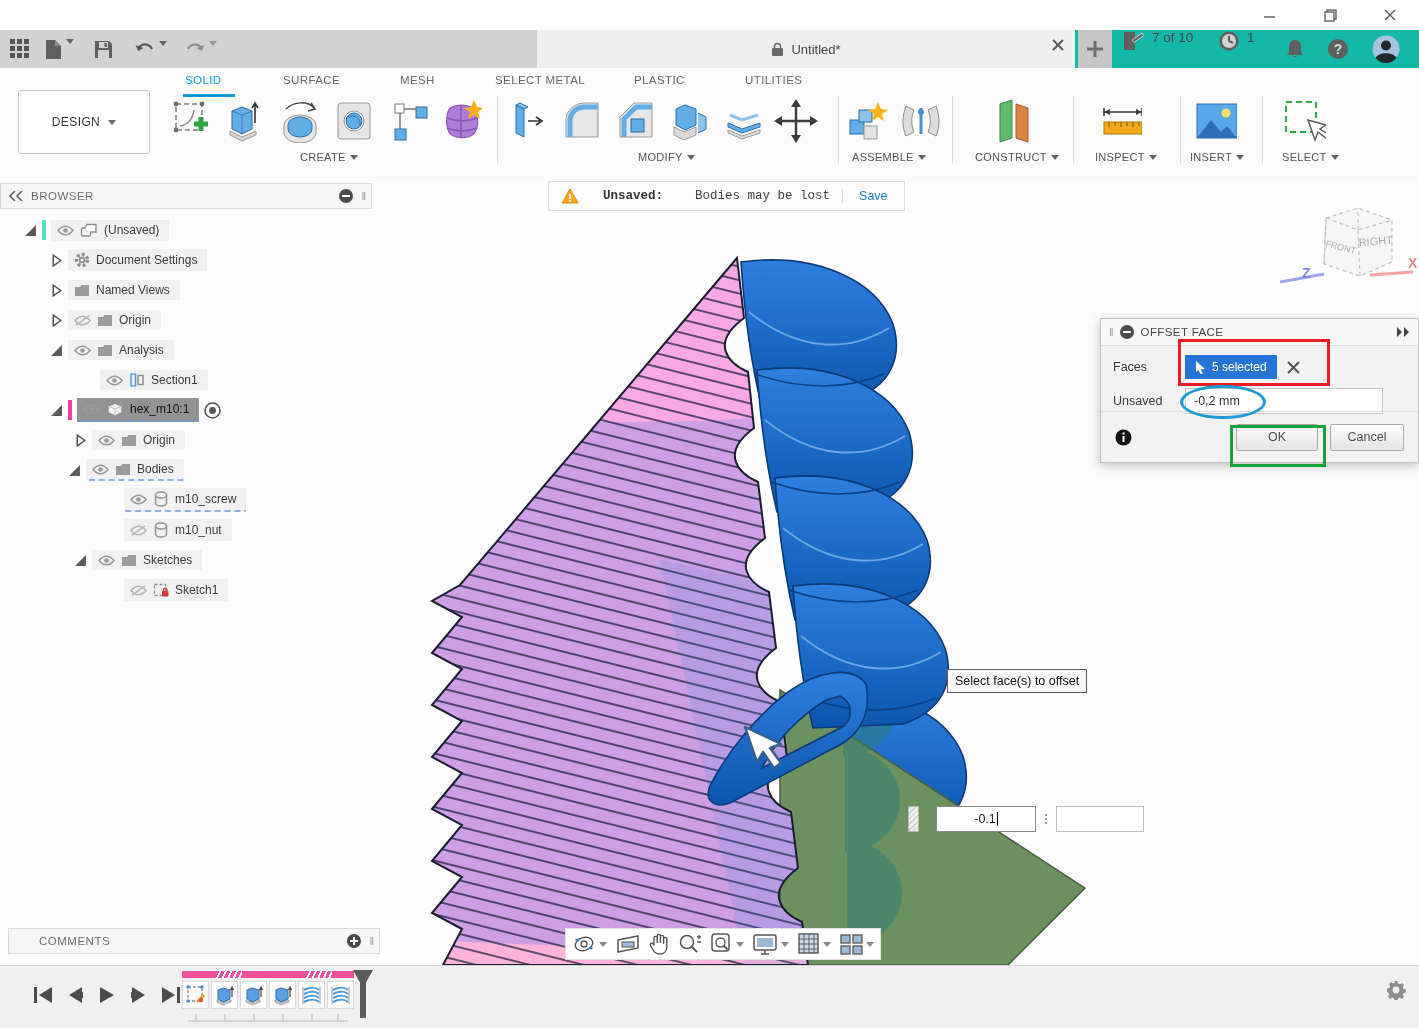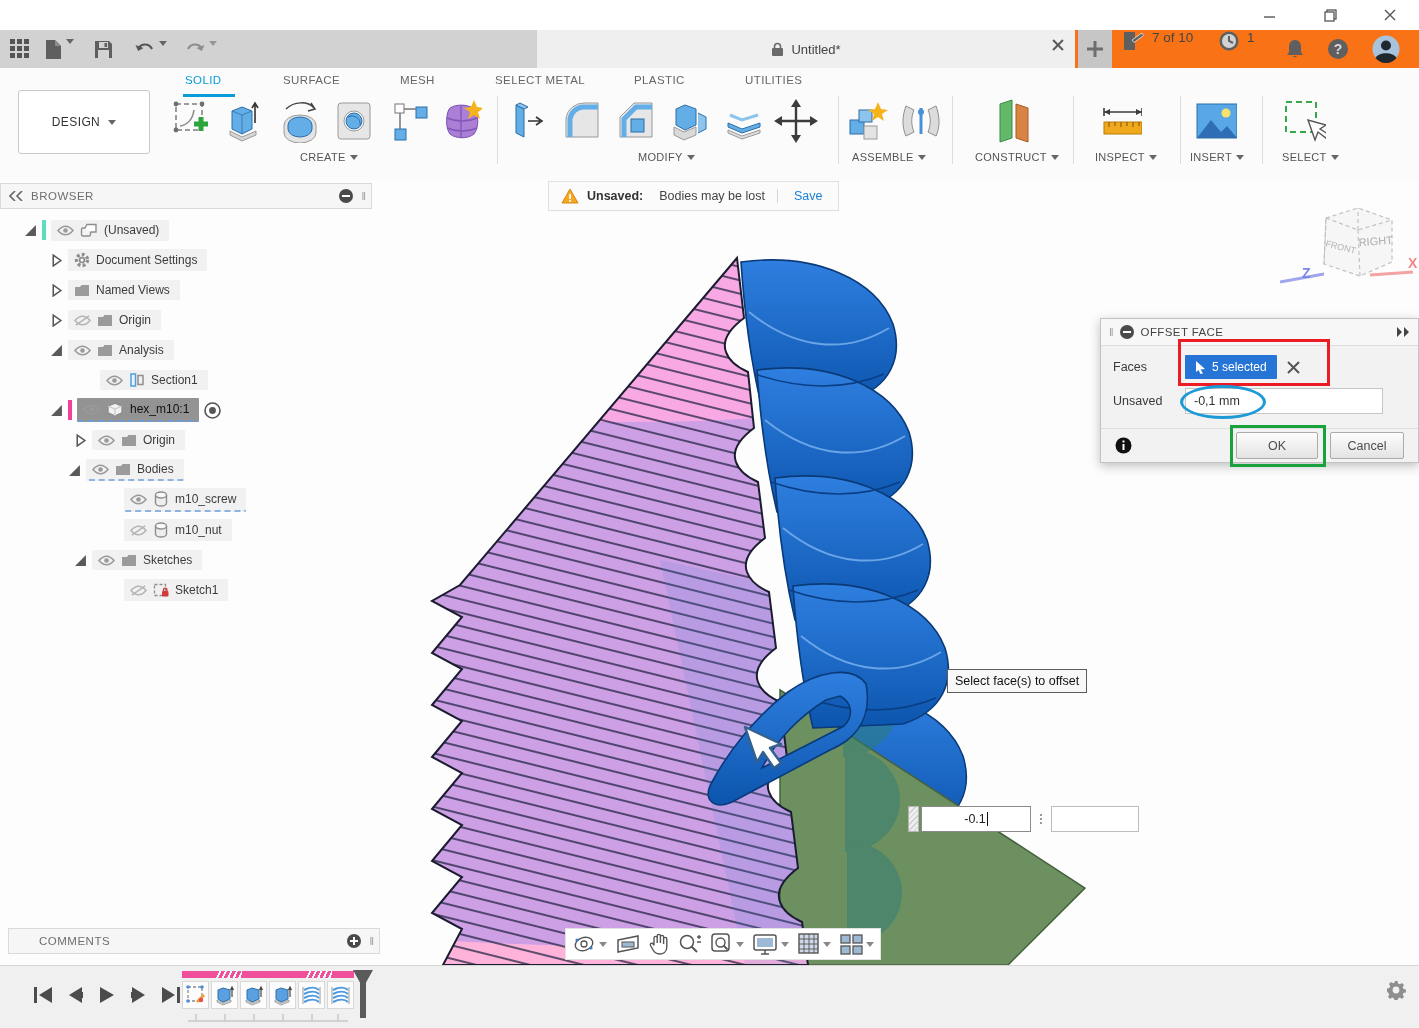--- a/index.html
+++ b/index.html
@@ -4,21 +4,21 @@
 <style>
   html,body{margin:0;padding:0;background:#fff;}
   #app{position:relative;width:1419px;height:1028px;font-family:"Liberation Sans",sans-serif;
        font-size:12px;color:#333;overflow:hidden;background:#fff;user-select:none;}
   .abs{position:absolute;}
   .flex{display:flex;align-items:flex-start;}
   
   #winbar{left:0;top:0;width:1419px;height:30px;background:#fff;}
   .winctl{width:30px;height:22px;top:4px;display:flex;align-items:center;justify-content:center;color:#555;}
   
-  #appbar{left:0;top:30px;width:1419px;height:38px;background:#f97316;}
+  #appbar{left:0;top:30px;width:1419px;height:38px;background:#14b8a6;}
   #quickstrip{left:0;top:0;width:537px;height:38px;background:#d2d2d2;display:flex;align-items:center;gap:14px;padding-left:10px;box-sizing:border-box;}
   #doc-tab{left:537px;top:0;width:538px;height:38px;background:#efefef;display:flex;align-items:center;justify-content:center;gap:7px;font-size:13px;color:#444;}
   #tab-close{left:1048px;top:9px;width:20px;height:20px;}
   #newtab{left:1078px;top:0;width:34px;height:38px;background:#c6c6c6;display:flex;align-items:center;justify-content:center;}
   .caret{width:0;height:0;border-left:4px solid transparent;border-right:4px solid transparent;border-top:5px solid #666;display:inline-block;}
   .caret.light{border-top-color:#888;}
   .xmark{position:relative;width:12px;height:12px;}
   .xmark:before,.xmark:after{content:"";position:absolute;left:5px;top:-1px;width:2px;height:14px;background:#5a5a5a;}
   .xmark:before{transform:rotate(45deg);} .xmark:after{transform:rotate(-45deg);}
   
@@ -28,40 +28,40 @@
   #tab-underline{left:183px;top:26px;width:52px;height:3px;background:#0a9bd8;}
   #design-btn{left:18px;top:22px;width:130px;height:62px;border:1px solid #c9c9c9;border-radius:3px;background:#fff;
      display:flex;align-items:center;justify-content:center;gap:8px;font-size:12px;color:#333;letter-spacing:.4px;}
   .ricon{top:30px;width:44px;height:46px;display:flex;align-items:center;justify-content:center;}
   .rgroup-label{top:82px;height:14px;font-size:11px;color:#555;letter-spacing:.3px;display:flex;align-items:center;gap:4px;}
   .rdiv{top:28px;width:1px;height:68px;background:#ddd;}
   
   #viewport{left:0;top:180px;width:1419px;height:785px;background:#fdfdfe;}
   
   #banner{left:548px;top:1px;height:28px;background:#fbfbfb;border:1px solid #e0e0e0;display:flex;align-items:center;font-size:12.5px;}
-  #banner .seg{padding:0 12px;display:flex;align-items:center;gap:8px;height:100%;}
+  #banner .seg{padding:0 12px;display:flex;align-items:center;gap:24px;height:100%;font-family:Liberation Mono, monospace;}
   #banner .save{border-left:1px solid #d6d6d6;color:#1b7fd4;padding:0 16px;}
   
   .panelhead{width:372px;height:26px;background:#f6f6f6;border:1px solid #dadada;display:flex;align-items:center;box-sizing:border-box;color:#6e6e6e;letter-spacing:.5px;font-size:11.5px;}
   .grip{color:#9a9a9a;font-size:11px;letter-spacing:-1px;}
   .circle-btn{width:14px;height:14px;border-radius:50%;background:#4a4a4a;position:relative;}
   .circle-btn:before{content:"";position:absolute;left:3px;top:6px;width:8px;height:2px;background:#fff;}
   .circle-btn.plus:after{content:"";position:absolute;left:6px;top:3px;width:2px;height:8px;background:#fff;}
   .trow{position:absolute;height:26px;display:flex;align-items:center;gap:5px;}
   .pill{display:flex;align-items:center;gap:6px;background:#f1f1f1;padding:3px 10px 3px 6px;border-radius:1px;color:#3c3c3c;font-size:12px;white-space:nowrap;}
   .pill.sel{background:#939393;color:#111;border-bottom:2px dashed #6d9bd8;}
   .pill.dash{border-bottom:2px dashed #8fb3e0;}
   .cbar{width:4px;height:20px;}
   
   #dialog{left:1100px;top:138px;width:319px;height:145px;background:#f2f2f2;border:1px solid #c3c3c3;box-shadow:0 3px 10px rgba(0,0,0,.25);box-sizing:border-box;}
   #dialog header{height:26px;background:#f7f7f7;border-bottom:1px solid #ddd;display:flex;align-items:center;gap:7px;padding:0 8px;font-size:11.5px;color:#444;letter-spacing:.4px;}
   .drow{display:flex;align-items:center;margin:9px 10px 0 12px;gap:10px;font-size:12.5px;color:#3a3a3a;}
   #faces-chip{background:#2574d6;color:#fff;height:24px;display:flex;align-items:center;gap:6px;padding:0 10px;font-size:12px;border-radius:1px;}
   #dist-input{width:188px;height:24px;background:#fff;border:1px solid #c6c6c6;display:flex;align-items:center;padding-left:8px;font-size:12.5px;color:#333;}
-  #dialog footer{position:absolute;left:0;bottom:0;width:100%;height:34px;border-top:1px solid #ddd;display:flex;align-items:center;box-sizing:border-box;padding:4px 14px;gap:12px;}
+  #dialog footer{position:absolute;left:0;bottom:0;width:100%;height:51px;border-top:1px solid #ddd;display:flex;align-items:center;box-sizing:border-box;padding:4px 14px;gap:12px;}
   .btn{height:25px;background:linear-gradient(#fdfdfd,#e3e3e3);border:1px solid #ababab;border-radius:2px;
        display:flex;align-items:center;justify-content:center;font-size:12.5px;color:#4d4d4d;}
   
   .ann{position:absolute;pointer-events:none;}
   
   #tooltip{left:947px;top:489px;height:22px;padding:0 7px;background:#f8f8f8;border:1px solid #5c5c5c;display:flex;align-items:center;font-size:12.5px;color:#111;}
   #float-input{left:908px;top:626px;height:26px;display:flex;align-items:center;}
   .mini-grip{width:11px;height:26px;background:#ededed;border:1px solid #b5b5b5;box-sizing:border-box;
      background-image:repeating-linear-gradient(135deg,#cfcfcf 0 1px,transparent 1px 4px);}
   .fld{height:26px;background:#fff;box-sizing:border-box;display:flex;align-items:center;justify-content:center;font-size:12.5px;color:#222;}
@@ -737,21 +737,21 @@
             </svg>
           <span>5 selected</span>
           </span>
         <svg width="13" height="13">
             <path d="M1,1 L12,12 M12,1 L1,12" stroke="#555" stroke-width="2"></path>
           </svg>
       </div>
       <div class="drow">
         <span style="width:62px">Unsaved</span>
         <div id="dist-input">
-            <span>-0,1 mm</span>
+            <span>-0,2 mm</span>
           </div>
       </div>
       <footer>
         <svg width="17" height="17">
             <circle cx="8.5" cy="8.5" r="8" fill="#111"></circle>
             <rect x="7.5" y="7" width="2" height="6" fill="#fff"></rect>
             <rect x="7.5" y="3.5" width="2" height="2" fill="#fff"></rect>
           </svg>
         <div class="btn" style="margin-left:auto;width:80px">OK</div>
         <div class="btn" style="width:72px">Cancel</div>
@@ -761,21 +761,21 @@
     <div class="ann" style="left:1178px;top:159px;width:146px;height:41px;border:3px solid #ec1c24"></div>
     <div class="ann" style="left:1180px;top:205px;width:80px;height:28px;border:3px solid #1d9ad6;border-radius:50%"></div>
     <div class="ann" style="left:1230px;top:245px;width:90px;height:36px;border:3px solid #17a23b"></div>
 
     <div id="tooltip" class="abs">
       <span>Select face(s) to offset</span>
       </div>
 
     <div id="float-input" class="abs">
       <span class="mini-grip"></span>
-      <span class="fld" style="width:110px;border:1px solid #8a8a8a;margin-left:2px">
+      <span class="fld" style="width:100px;border:1px solid #8a8a8a;margin-left:17px">
         <span>-0.1</span>
           <span class="cursor-caret"></span>
         </span>
       <span class="dotgrip">
           <i></i>
           <i></i>
           <i></i>
         </span>
       <span class="fld" style="width:88px;border:1px solid #bdbdbd"></span>
     </div>

